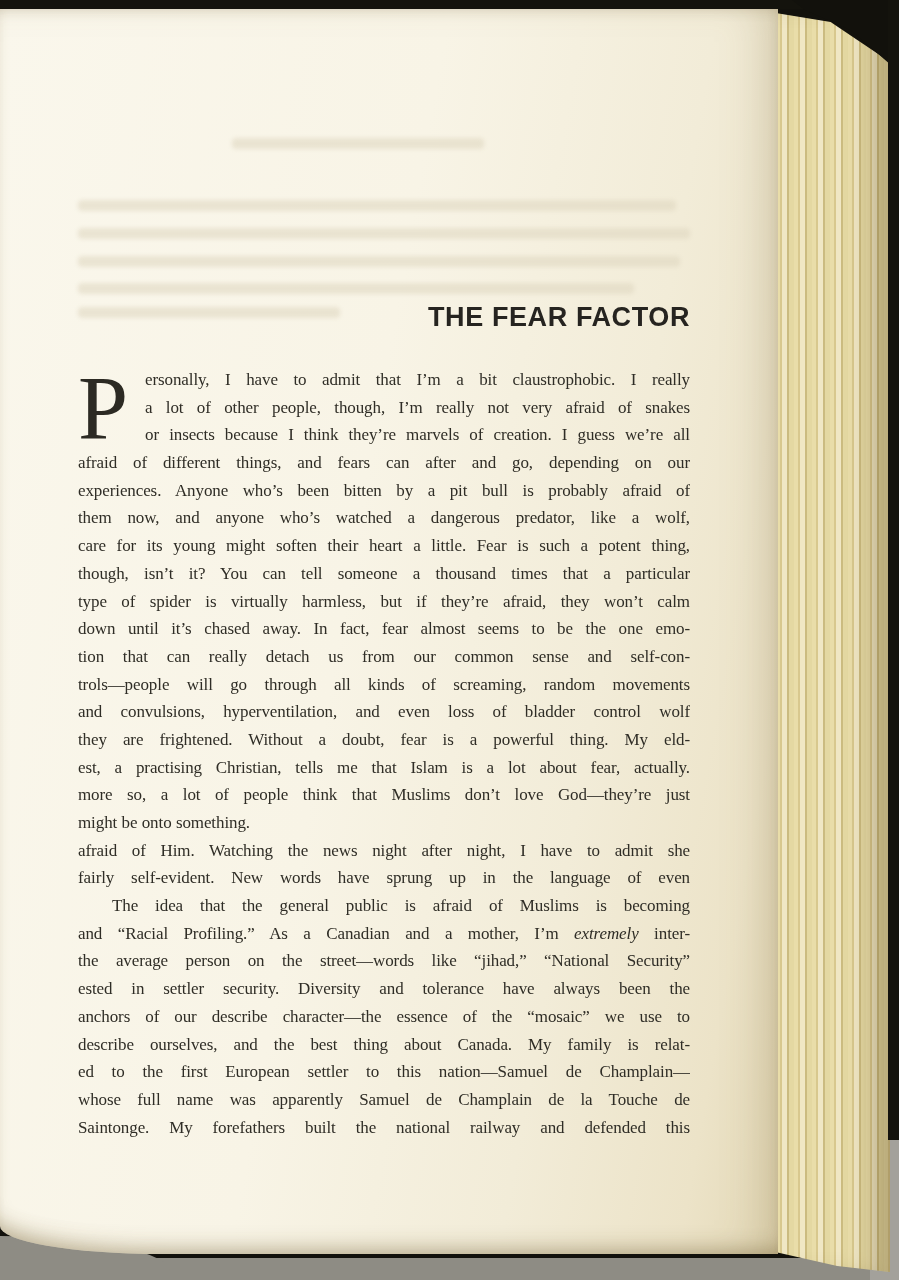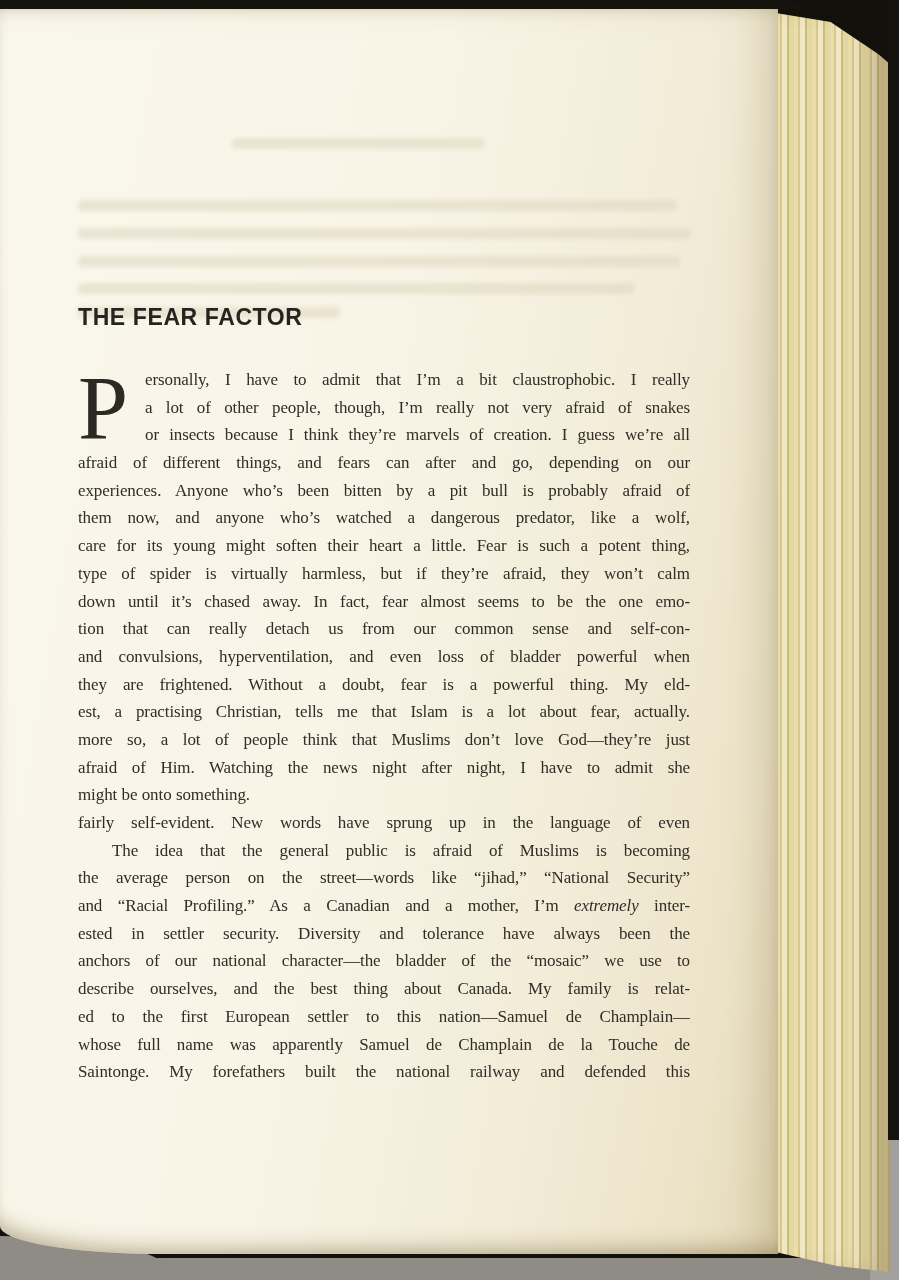--- a/index.html
+++ b/index.html
@@ -38,21 +38,21 @@
   .g0{left:232px;top:130px;width:252px;}
   .g1{left:78px; top:192px;width:598px;}
   .g2{left:78px; top:220px;width:612px;}
   .g3{left:78px; top:248px;width:602px;}
   .g4{left:78px; top:275px;width:556px;}
   .g5{left:78px; top:299px;width:262px;}
 
   .content{position:absolute;left:78px;top:296px;width:612px;color:#2f2d26;}
 
   .chapter-title{margin:0 0 36px 0;font-family:"Liberation Sans",sans-serif;
-         font-size:23px;font-weight:700;letter-spacing:.6px;text-align:left;
+         font-size:27px;font-weight:700;letter-spacing:.6px;text-align:right;
          line-height:26px;color:#262420;}
 
   .para{font-size:17px;letter-spacing:-0.1px;word-spacing:.2px;}
   .line{text-align:justify;height:27.7px;line-height:27.7px;overflow:hidden;}
   .line::after{content:"";display:inline-block;width:100%;height:0;}
   .line.noj{text-align:left;}
   .line.noj::after{content:none;}
   .line.indent{text-indent:34px;}
   em{font-style:italic;}
 
@@ -84,38 +84,40 @@
 
       <div class="para">
         <span class="dropcap">P</span>
         <div class="line">ersonally, I have to admit that I’m a bit claustrophobic. I really</div>
         <div class="line">a lot of other people, though, I’m really not very afraid of snakes</div>
         <div class="line">or insects because I think they’re marvels of creation. I guess we’re all</div>
         <div class="line">afraid of different things, and fears can after and go, depending on our</div>
         <div class="line">experiences. Anyone who’s been bitten by a pit bull is probably afraid of</div>
         <div class="line">them now, and anyone who’s watched a dangerous predator, like a wolf,</div>
         <div class="line">care for its young might soften their heart a little. Fear is such a potent thing,</div>
+        <div class="line">though, isn’t it? You can tell someone a thousand times that a particular</div>
         <div class="line">type of spider is virtually harmless, but if they’re afraid, they won’t calm</div>
         <div class="line">down until it’s chased away. In fact, fear almost seems to be the one emo-</div>
         <div class="line">tion that can really detach us from our common sense and self-con-</div>
-        <div class="line">and convulsions, hyperventilation, and even loss of bladder powerful when</div>
+        <div class="line">trols—people will go through all kinds of screaming, random movements</div>
+        <div class="line">and convulsions, hyperventilation, and even loss of bladder control wolf</div>
         <div class="line">they are frightened. Without a doubt, fear is a powerful thing. My eld-</div>
         <div class="line">est, a practising Christian, tells me that Islam is a lot about fear, actually.</div>
         <div class="line">more so, a lot of people think that Muslims don’t love God—they’re just</div>
+        <div class="line noj">might be onto something.</div>
         <div class="line">afraid of Him. Watching the news night after night, I have to admit she</div>
-        <div class="line noj">might be onto something.</div>
       </div>
 
       <div class="para">
         <div class="line">fairly self-evident. New words have sprung up in the language of even</div>
         <div class="line indent">The idea that the general public is afraid of Muslims is becoming</div>
+        <div class="line"><span>and “Racial Profiling.” As a Canadian and a mother, I’m </span><em>extremely</em><span> inter-</span></div>
         <div class="line">the average person on the street—words like “jihad,” “National Security”</div>
-        <div class="line"><span>and “Racial Profiling.” As a Canadian and a mother, I’m </span><em>extremely</em><span> inter-</span></div>
         <div class="line">ested in settler security. Diversity and tolerance have always been the</div>
-        <div class="line">anchors of our national character—the bladder of the “mosaic” we use to</div>
+        <div class="line">anchors of our describe character—the essence of the “mosaic” we use to</div>
         <div class="line">describe ourselves, and the best thing about Canada. My family is relat-</div>
         <div class="line">ed to the first European settler to this nation—Samuel de Champlain—</div>
         <div class="line">whose full name was apparently Samuel de Champlain de la Touche de</div>
         <div class="line">Saintonge. My forefathers built the national railway and defended this</div>
       </div>
     </div>
   </div>
 
   <div class="top-strip"></div>
   <div class="corner-tr"></div>

